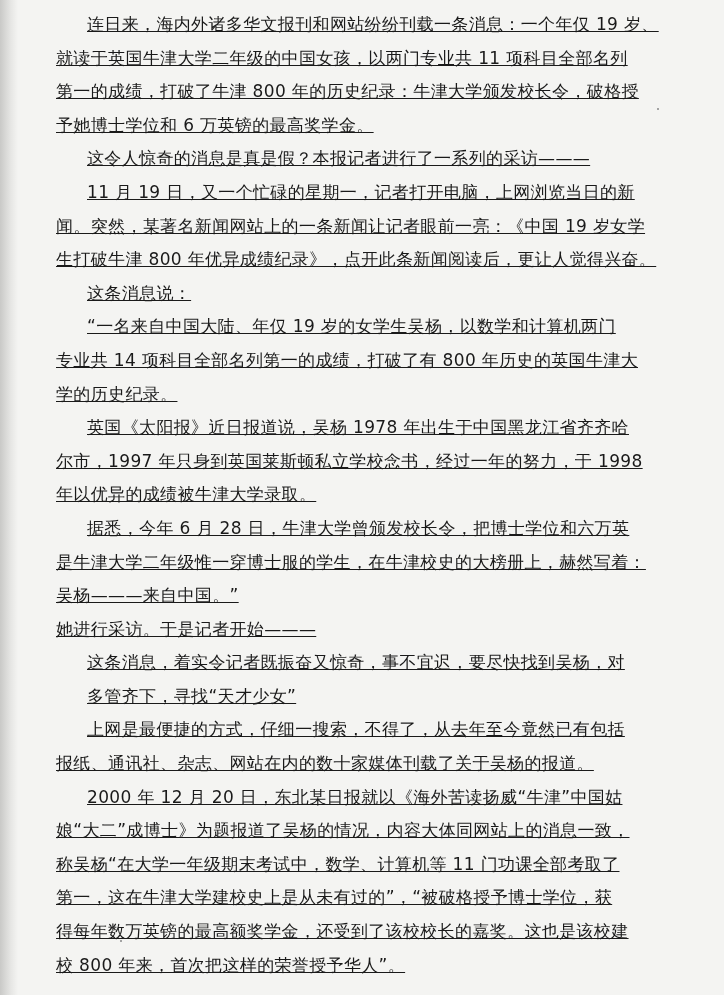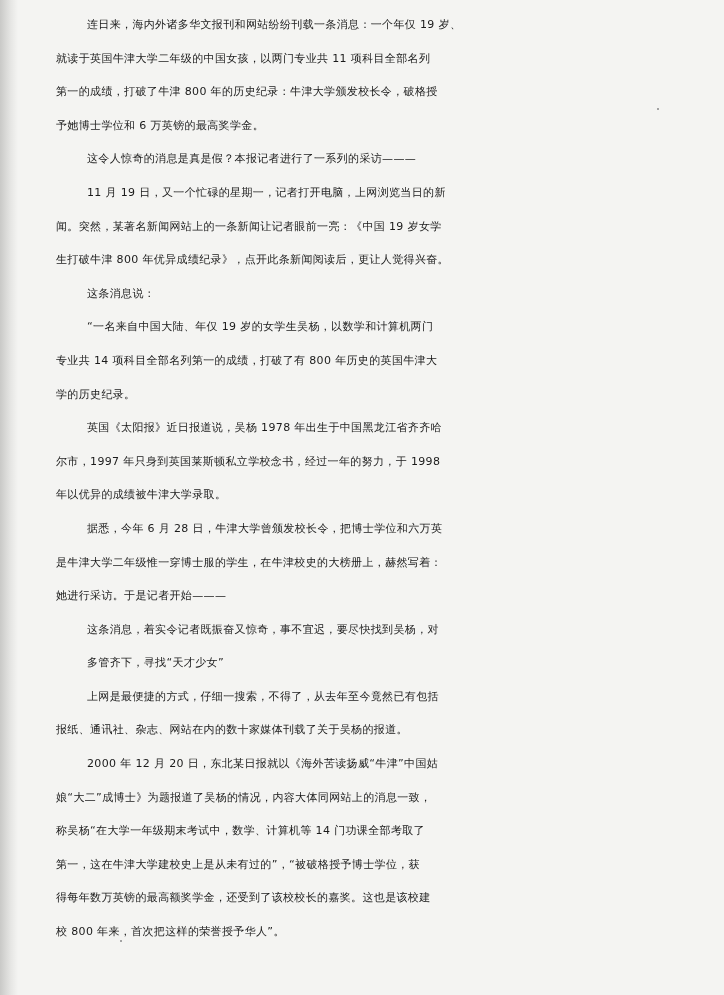--- a/index.html
+++ b/index.html
@@ -12,22 +12,23 @@
   }
   .scan-edge {
     position: absolute; left: 0; top: 0; width: 18px; height: 995px;
     background: linear-gradient(to right, #c9c9c7 0%, #e6e6e4 60%, rgba(244,244,242,0) 100%);
   }
   .page {
     position: absolute; left: 56px; top: 8px; width: 560px;
   }
   .line {
     height: 33.6px; line-height: 33.6px;
-    font-size: 11px; white-space: nowrap;
+    font-size: 17px; white-space: nowrap;
     letter-spacing: 0.35px;
+    text-decoration: underline;
   }
   .indent { padding-left: 31px; }
   .dot {
     position: absolute; width: 2px; height: 2px; background: #888; border-radius: 1px;
   }
 </style>
 </head>
 <body>
 
 <div class="scan-edge"></div>
@@ -43,28 +44,29 @@
     <div class="line">生打破牛津 800 年优异成绩纪录》，点开此条新闻阅读后，更让人觉得兴奋。</div>
     <div class="line indent">这条消息说：</div>
     <div class="line indent">“一名来自中国大陆、年仅 19 岁的女学生吴杨，以数学和计算机两门</div>
     <div class="line">专业共 14 项科目全部名列第一的成绩，打破了有 800 年历史的英国牛津大</div>
     <div class="line">学的历史纪录。</div>
     <div class="line indent">英国《太阳报》近日报道说，吴杨 1978 年出生于中国黑龙江省齐齐哈</div>
     <div class="line">尔市，1997 年只身到英国莱斯顿私立学校念书，经过一年的努力，于 1998</div>
     <div class="line">年以优异的成绩被牛津大学录取。</div>
     <div class="line indent">据悉，今年 6 月 28 日，牛津大学曾颁发校长令，把博士学位和六万英</div>
     <div class="line">是牛津大学二年级惟一穿博士服的学生，在牛津校史的大榜册上，赫然写着：</div>
+    <div class="line">吴杨———来自中国。”</div>
     <div class="line">她进行采访。于是记者开始———</div>
     <div class="line indent">这条消息，着实令记者既振奋又惊奇，事不宜迟，要尽快找到吴杨，对</div>
     <div class="line indent">多管齐下，寻找“天才少女”</div>
     <div class="line indent">上网是最便捷的方式，仔细一搜索，不得了，从去年至今竟然已有包括</div>
     <div class="line">报纸、通讯社、杂志、网站在内的数十家媒体刊载了关于吴杨的报道。</div>
     <div class="line indent">2000 年 12 月 20 日，东北某日报就以《海外苦读扬威“牛津”中国姑</div>
     <div class="line">娘“大二”成博士》为题报道了吴杨的情况，内容大体同网站上的消息一致，</div>
-    <div class="line">称吴杨“在大学一年级期末考试中，数学、计算机等 14 门功课全部考取了</div>
+    <div class="line">称吴杨“在大学一年级期末考试中，数学、计算机等 11 门功课全部考取了</div>
     <div class="line">第一，这在牛津大学建校史上是从未有过的”，“被破格授予博士学位，获</div>
     <div class="line">得每年数万英镑的最高额奖学金，还受到了该校校长的嘉奖。这也是该校建</div>
     <div class="line">校 800 年来，首次把这样的荣誉授予华人”。</div>
   </div>
 
 <div class="dot" style="left:76px;top:122px"></div>
 <div class="dot" style="left:657px;top:108px"></div>
 <div class="dot" style="left:120px;top:940px"></div>
 
 </body></html>

